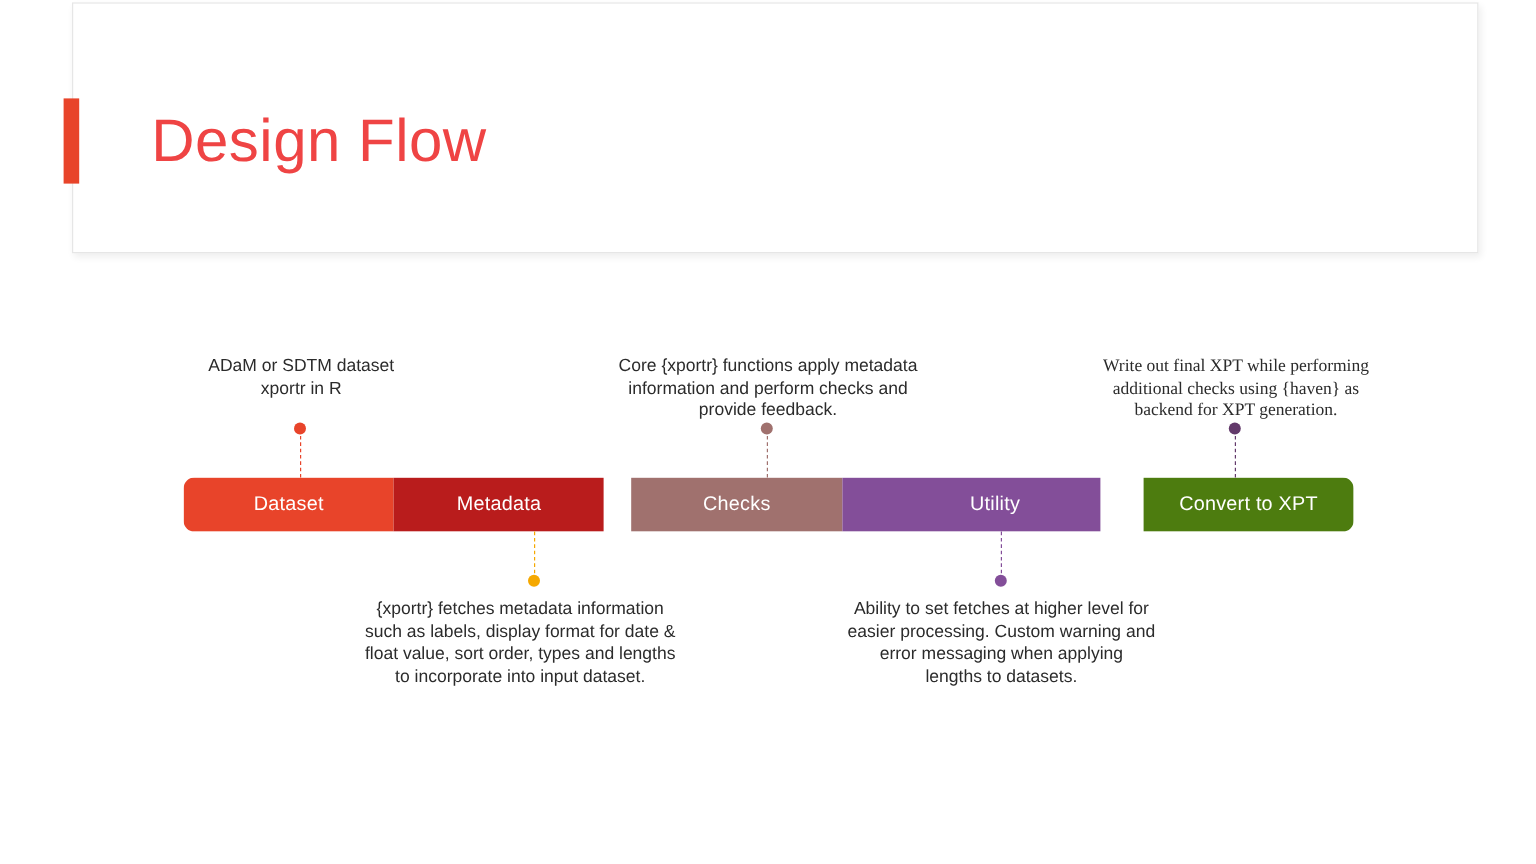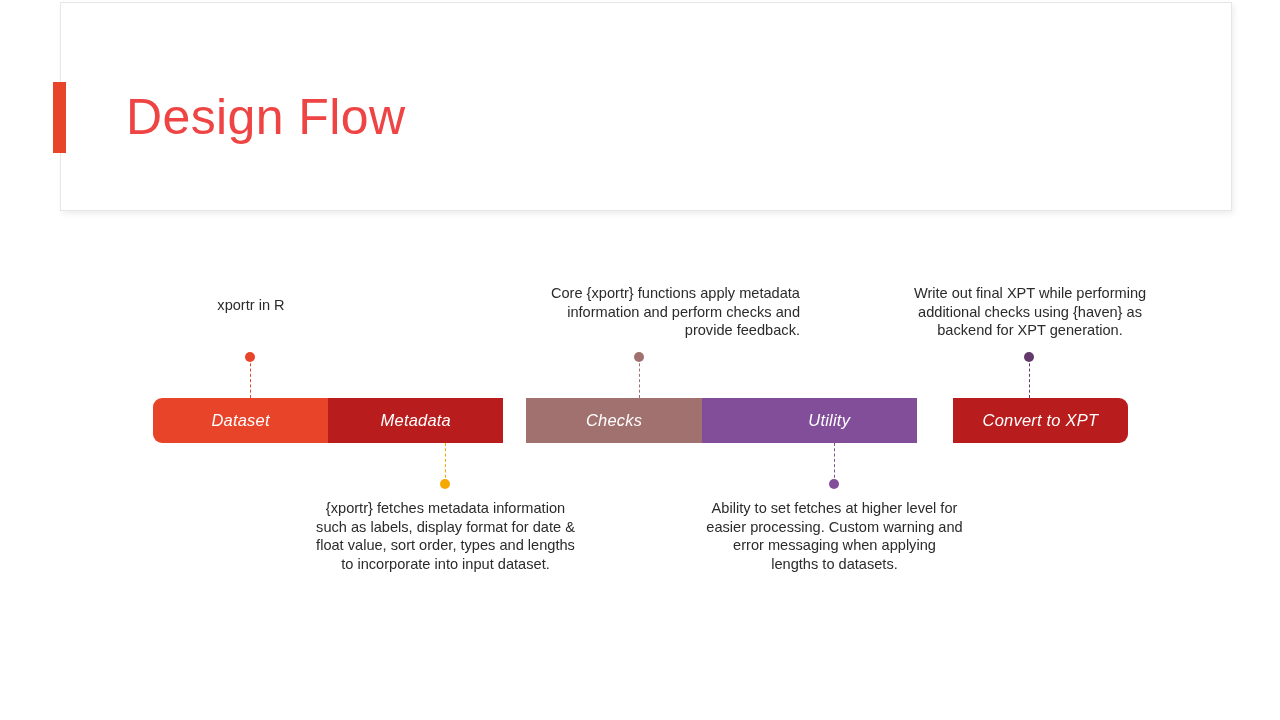--- a/index.html
+++ b/index.html
@@ -61,21 +61,20 @@
   .band-segment {
     flex: 1 1 0;
     display: flex;
     align-items: center;
     justify-content: center;
     color: #ffffff;
     font-size: 16.5px;
     font-weight: 400;
     letter-spacing: 0.2px;
     white-space: nowrap;
-    font-style: italic;
   }
 
   
   .callout {
     position: absolute;
     text-align: center;
     color: #2b2b2b;
     font-size: 14.6px;
     line-height: 18.6px;
     font-weight: 400;
@@ -116,21 +115,21 @@
 
 <div id="title-frame"></div>
 <div id="title-accent" style="background: rgb(232, 68, 42);"></div>
 <div id="page-title">Design Flow</div>
 
 <div id="flow-band">
   <div class="band-segment" style="background: rgb(232, 68, 42);">Dataset</div>
   <div class="band-segment" style="background: #b91c1c;">Metadata</div>
   <div class="band-segment" style="background: rgb(160, 113, 110); margin-left: 23px;">Checks</div>
   <div class="band-segment" style="background: rgb(131, 78, 153); padding-left: 40px;">Utility</div>
-  <div class="band-segment" style="background: #b91c1c; margin-left: 36px;">Convert to XPT</div>
+  <div class="band-segment" style="background: #4d7c0f; margin-left: 36px;">Convert to XPT</div>
 </div>
 
 <div class="connector up" id="conn-dataset" style="left:245px; top:352px; height:46px;">
   <span class="dot" style="background: rgb(232, 68, 42);"></span>
   <span class="stem" style="border-left-color: rgb(232, 68, 42);"></span>
 </div>
 <div class="connector up" id="conn-checks" style="left:634px; top:352px; height:46px;">
   <span class="dot" style="background: rgb(160, 113, 110);"></span>
   <span class="stem" style="border-left-color: rgb(160, 113, 110);"></span>
 </div>
@@ -141,33 +140,34 @@
 <div class="connector down" id="conn-metadata" style="left:440px; top:443px; height:46px;">
   <span class="stem" style="border-left-color: rgb(245, 168, 0);"></span>
   <span class="dot" style="background: rgb(245, 168, 0);"></span>
 </div>
 <div class="connector down" id="conn-utility" style="left:829px; top:443px; height:46px;">
   <span class="stem" style="border-left-color: rgb(131, 78, 153);"></span>
   <span class="dot" style="background: rgb(131, 78, 153);"></span>
 </div>
 
 <div class="callout" id="callout-dataset" style="left:101px; top:296px; width:300px;">
+    <span class="cl-line">ADaM or SDTM dataset</span>
     <span class="cl-line">xportr in R</span>
   </div>
-<div class="callout" id="callout-checks" style="left:480px; top:284px; width:320px;text-align:right;">
+<div class="callout" id="callout-checks" style="left:480px; top:296px; width:320px;">
     <span class="cl-line">Core {xportr} functions apply metadata</span>
     <span class="cl-line">information  and perform checks and</span>
     <span class="cl-line">provide feedback.</span>
   </div>
-<div class="callout" id="callout-convert" style="left:875px; top:284px; width:310px;">
+<div class="callout" id="callout-convert" style="left:875px; top:296px; width:310px;font-family:Liberation Serif, serif;">
     <span class="cl-line">Write out final XPT while performing</span>
     <span class="cl-line">additional  checks using {haven} as</span>
     <span class="cl-line">backend for XPT generation.</span>
   </div>
-<div class="callout" id="callout-metadata" style="left:293px; top:499px; width:305px;">
+<div class="callout" id="callout-metadata" style="left:281px; top:499px; width:305px;">
     <span class="cl-line">{xportr} fetches metadata information</span>
     <span class="cl-line">such as labels, display format for date &amp;</span>
     <span class="cl-line">float value, sort order, types and lengths</span>
     <span class="cl-line">to incorporate  into input dataset.</span>
   </div>
 <div class="callout" id="callout-utility" style="left:682px; top:499px; width:305px;">
     <span class="cl-line">Ability to set fetches at higher level for</span>
     <span class="cl-line">easier processing.  Custom warning and</span>
     <span class="cl-line">error messaging when applying</span>
     <span class="cl-line">lengths to datasets.</span>

